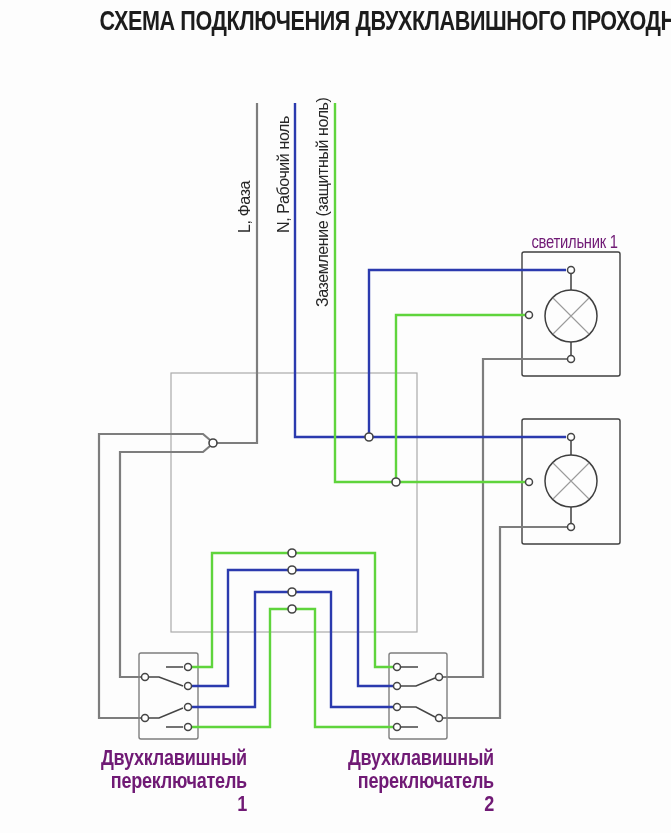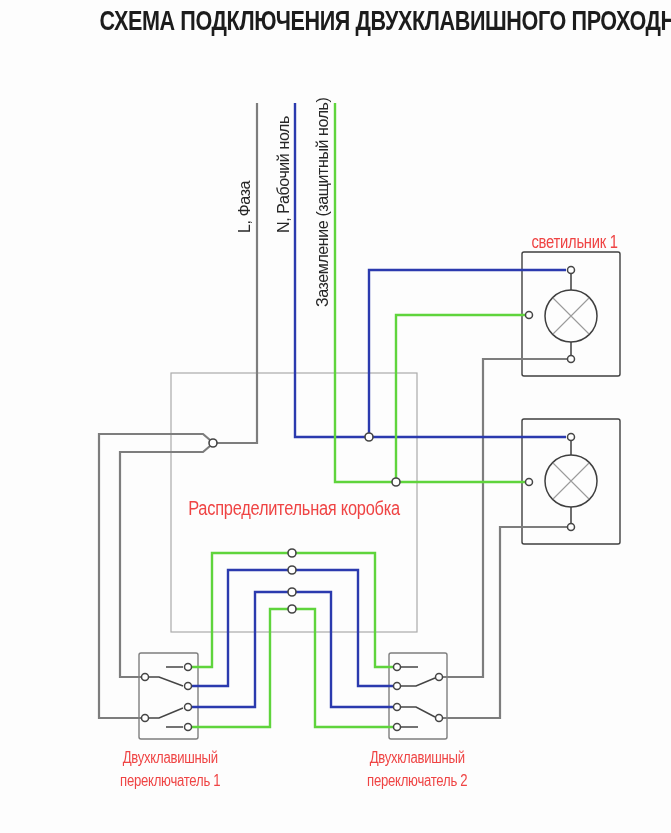--- a/index.html
+++ b/index.html
@@ -5,30 +5,30 @@
   html,body{margin:0;padding:0;background:#ffffff;}
   .canvas{
     position:relative;
     width:671px;height:833px;
     background:#fdfdfd;
     overflow:hidden;
     font-family:"Liberation Sans", sans-serif;
     color:#272727;
   }
   .canvas svg{position:absolute;left:0;top:0;}
-  .label{position:absolute;text-align:center;color:#ef4444;}
+  .label{position:absolute;text-align:center;color:#701a75;}
   .label .cond{display:inline-block;transform:scaleX(0.82);transform-origin:50% 50%;white-space:pre-line;}
   .title{
     position:absolute;top:6px;left:0;width:671px;text-align:center;
     font-size:27px;font-weight:700;color:#1c1c1c;letter-spacing:-0.5px;
   }
   .title .cond{display:inline-block;transform:scaleX(0.8);transform-origin:50% 50%;white-space:nowrap;}
   .lamp-label{font-size:18px;font-weight:500;letter-spacing:-0.3px;}
   .box-label{font-size:20px;font-weight:500;letter-spacing:-0.3px;}
-  .switch-label{font-size:16px;font-weight:400;line-height:23px;letter-spacing:-0.3px;}
+  .switch-label{font-size:22px;font-weight:700;line-height:23px;letter-spacing:-0.3px;text-align:right;}
   text.wire-label{
     font-family:"Liberation Sans", sans-serif;
     font-size:16px;font-weight:500;fill:#272727;letter-spacing:-0.4px;
   }
 </style>
 </head>
 <body>
 
 <div class="canvas">
 
@@ -126,23 +126,20 @@
 
     <text class="wire-label" x="250" y="233" transform="rotate(-90 250 233)">L, Фаза</text>
     <text class="wire-label" x="289" y="233" transform="rotate(-90 289 233)">N, Рабочий ноль</text>
     <text class="wire-label" x="328" y="307" transform="rotate(-90 328 307)">Заземление (защитный ноль)</text>
   </svg>
 
   <div class="label lamp-label" style="left:505px;top:232px;width:140px;">
     <span class="cond">светильник 1</span>
   </div>
 
-  <div class="label box-label" style="left:164px;top:497px;width:260px;">
-    <span class="cond">Распределительная коробка</span>
-  </div>
 
   <div class="label switch-label" style="left:85px;top:746px;width:170px;">
     <span class="cond">Двухклавишный
 переключатель 1</span>
   </div>
   <div class="label switch-label" style="left:332px;top:746px;width:170px;">
     <span class="cond">Двухклавишный
 переключатель 2</span>
   </div>
 

